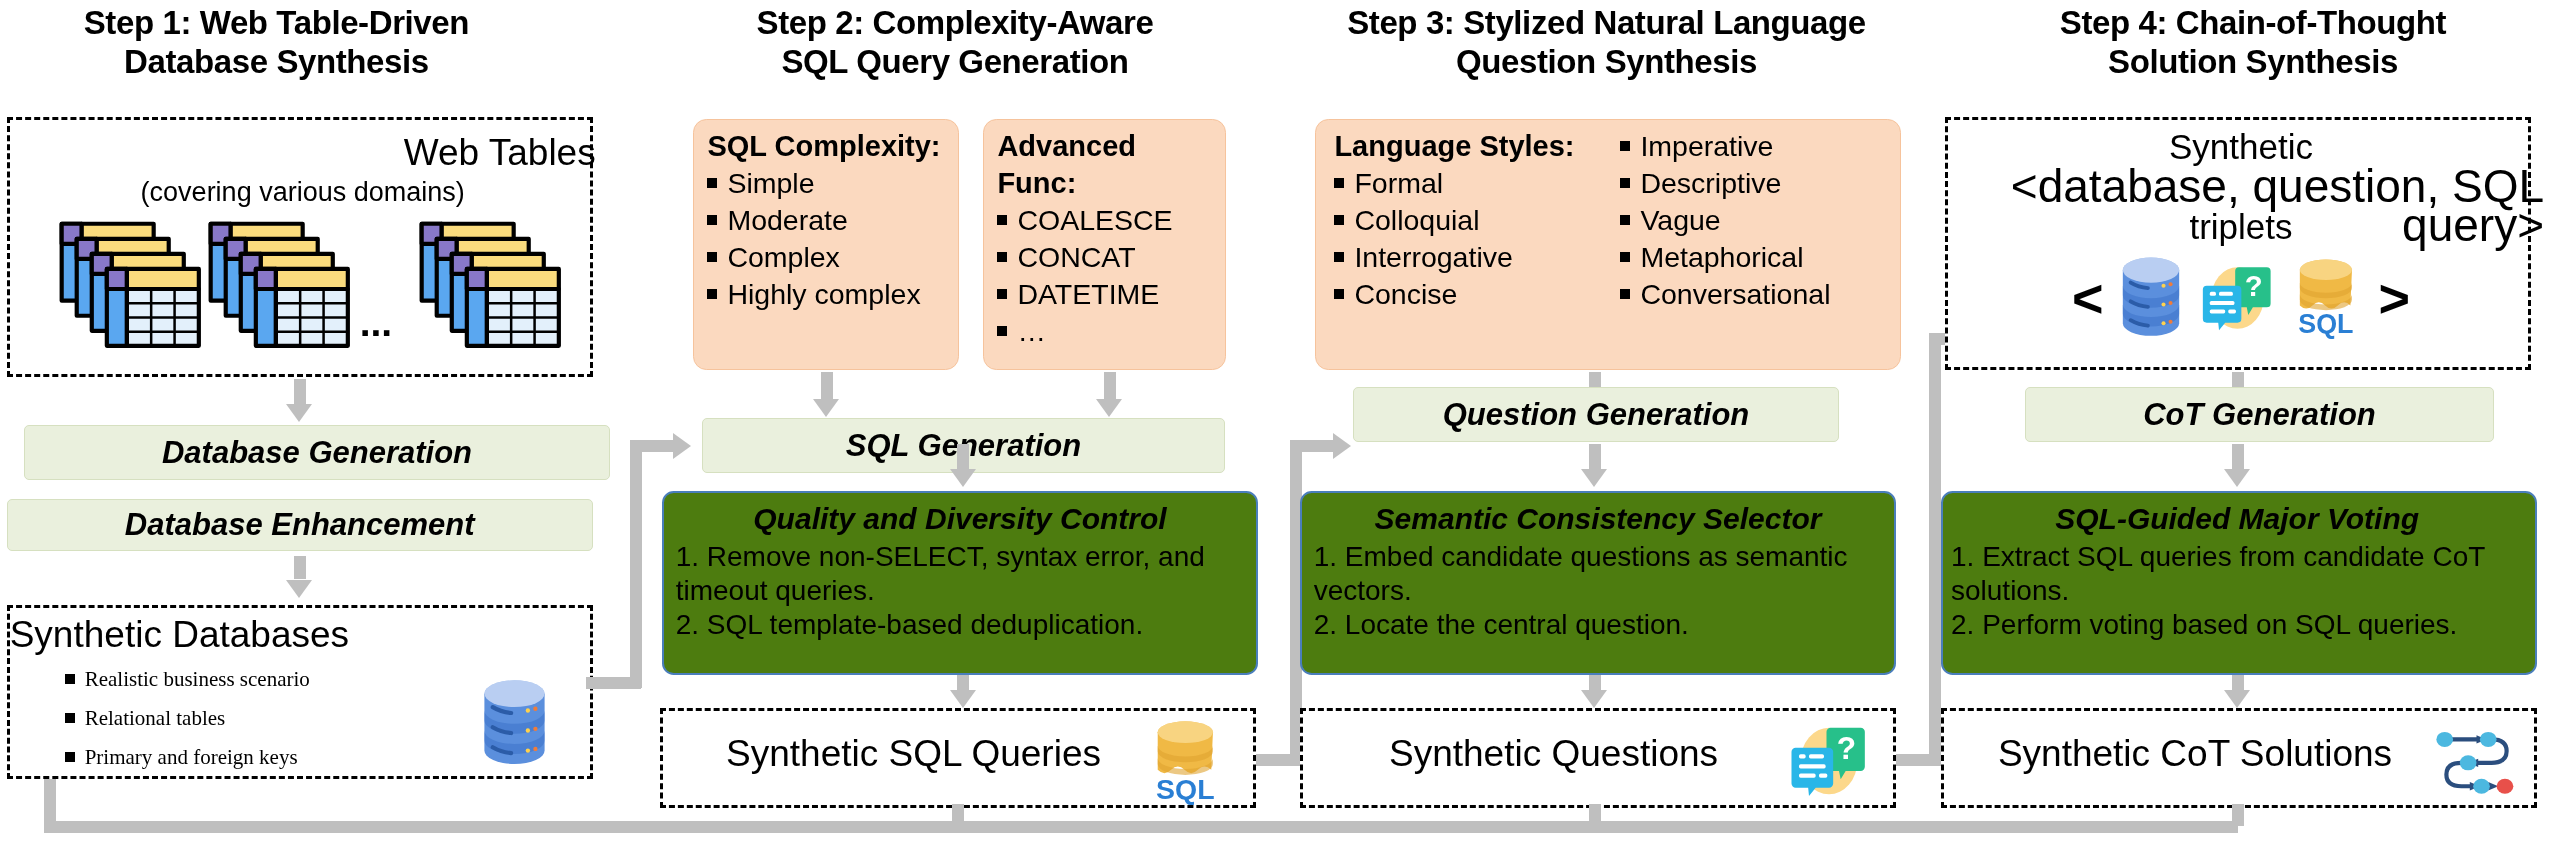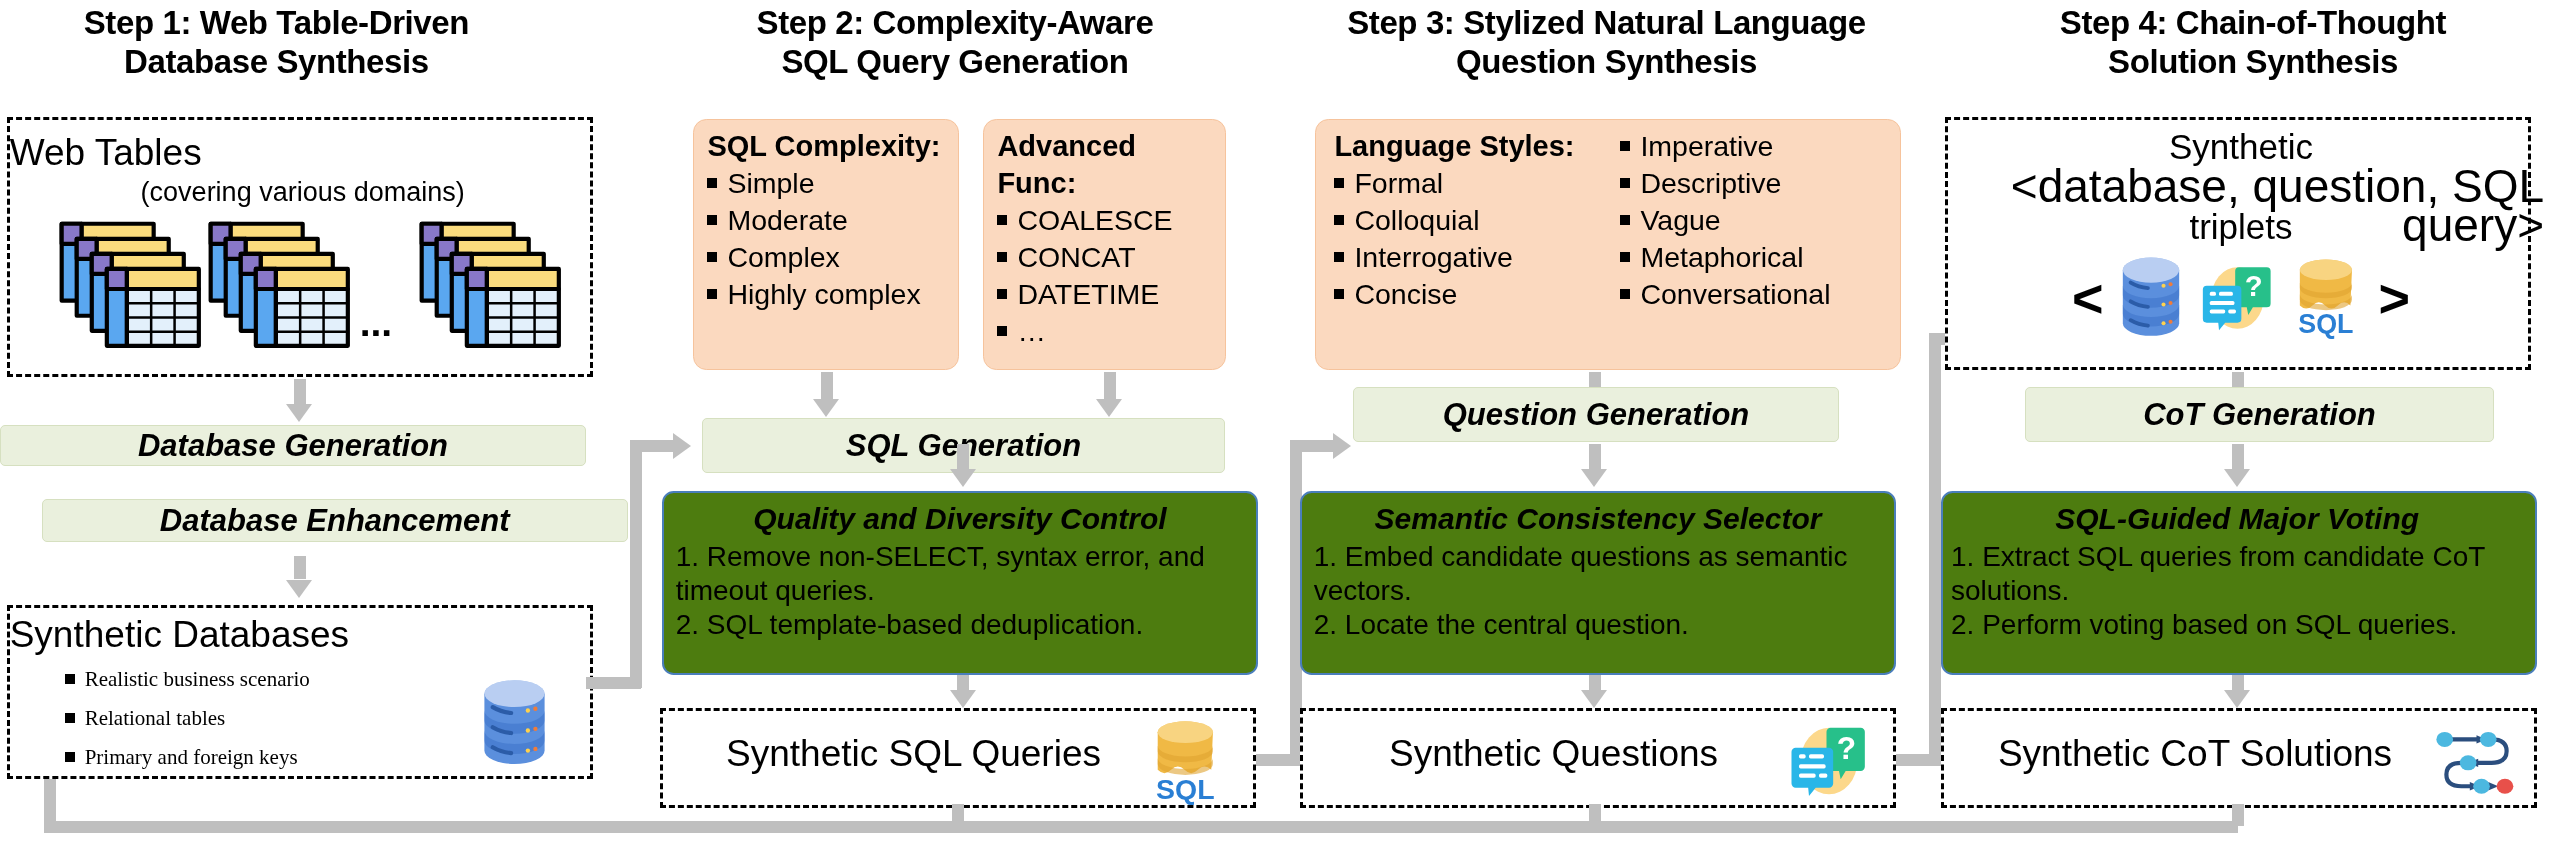--- a/index.html
+++ b/index.html
@@ -91,21 +91,21 @@
 <body>
 
 <div id="root">
 
   <div class="col-title" style="left:8.4px; top:3.3px; width:536px;">
     <div>Step 1: Web Table-Driven</div>
     <div>Database Synthesis</div>
   </div>
 
   <div class="dashed-box" style="left:6.7px; top:117px; width:586px; height:260px;">
-    <div class="plain big-label" style="left:0; top:11.7px; width:586px; text-align:left; font-size:37px;">Web Tables</div>
+    <div class="plain big-label" style="left:0; top:11.7px; width:586px; text-align:right; font-size:37px;">Web Tables</div>
     <div class="plain sub-label" style="left:0; top:57px; width:586px; text-align:center; font-size:27px;">(covering various domains)</div>
 
     <div class="icon-tablestack" style="left:50px; top:102px;">
       <svg width="138" height="134" viewBox="0 0 165 160">
         <g stroke="#000" stroke-width="5" stroke-linejoin="round">
           <g transform="translate(0,0)">
             <rect x="2" y="2" width="24" height="92" fill="#5aa7f0"></rect>
             <rect x="2" y="2" width="24" height="24" fill="#8878c8"></rect>
             <rect x="26" y="2" width="86" height="24" fill="#fbdc7e"></rect>
           </g>
@@ -205,23 +205,23 @@
             </g>
           </g>
         </g>
       </svg>
     </div>
   </div>
 
   <div class="arrow-v" style="left:294px; top:379px; height:25px;"></div>
   <div class="arrow-head-d" style="left:286px; top:404px;"></div>
 
-  <div class="green-box" style="left:0; top:425px; width:586px; height:41px;">Database Generation</div>
-
-  <div class="green-box" style="left:6.7px; top:499px; width:586px; height:43px;margin-left:35px;">Database Enhancement</div>
+  <div class="green-box" style="left:24px; top:425px; width:586px; height:55px;">Database Generation</div>
+
+  <div class="green-box" style="left:6.7px; top:499px; width:586px; height:52px;">Database Enhancement</div>
 
   <div class="arrow-v" style="left:294px; top:556px; height:23.4px;"></div>
   <div class="arrow-head-d" style="left:286px; top:580px;"></div>
 
   <div class="dashed-box" style="left:6.7px; top:605px; width:586px; height:174px;">
     <div class="plain" style="left:0; top:6.7px; width:586px; text-align:left; font-size:37px;">Synthetic Databases</div>
     <ul class="bullet-list" style="position:absolute; left:55px; top:52px;">
       <li><span class="sq"></span><span>Realistic business scenario</span></li>
       <li><span class="sq"></span><span>Relational tables</span></li>
       <li><span class="sq"></span><span>Primary and foreign keys</span></li>

